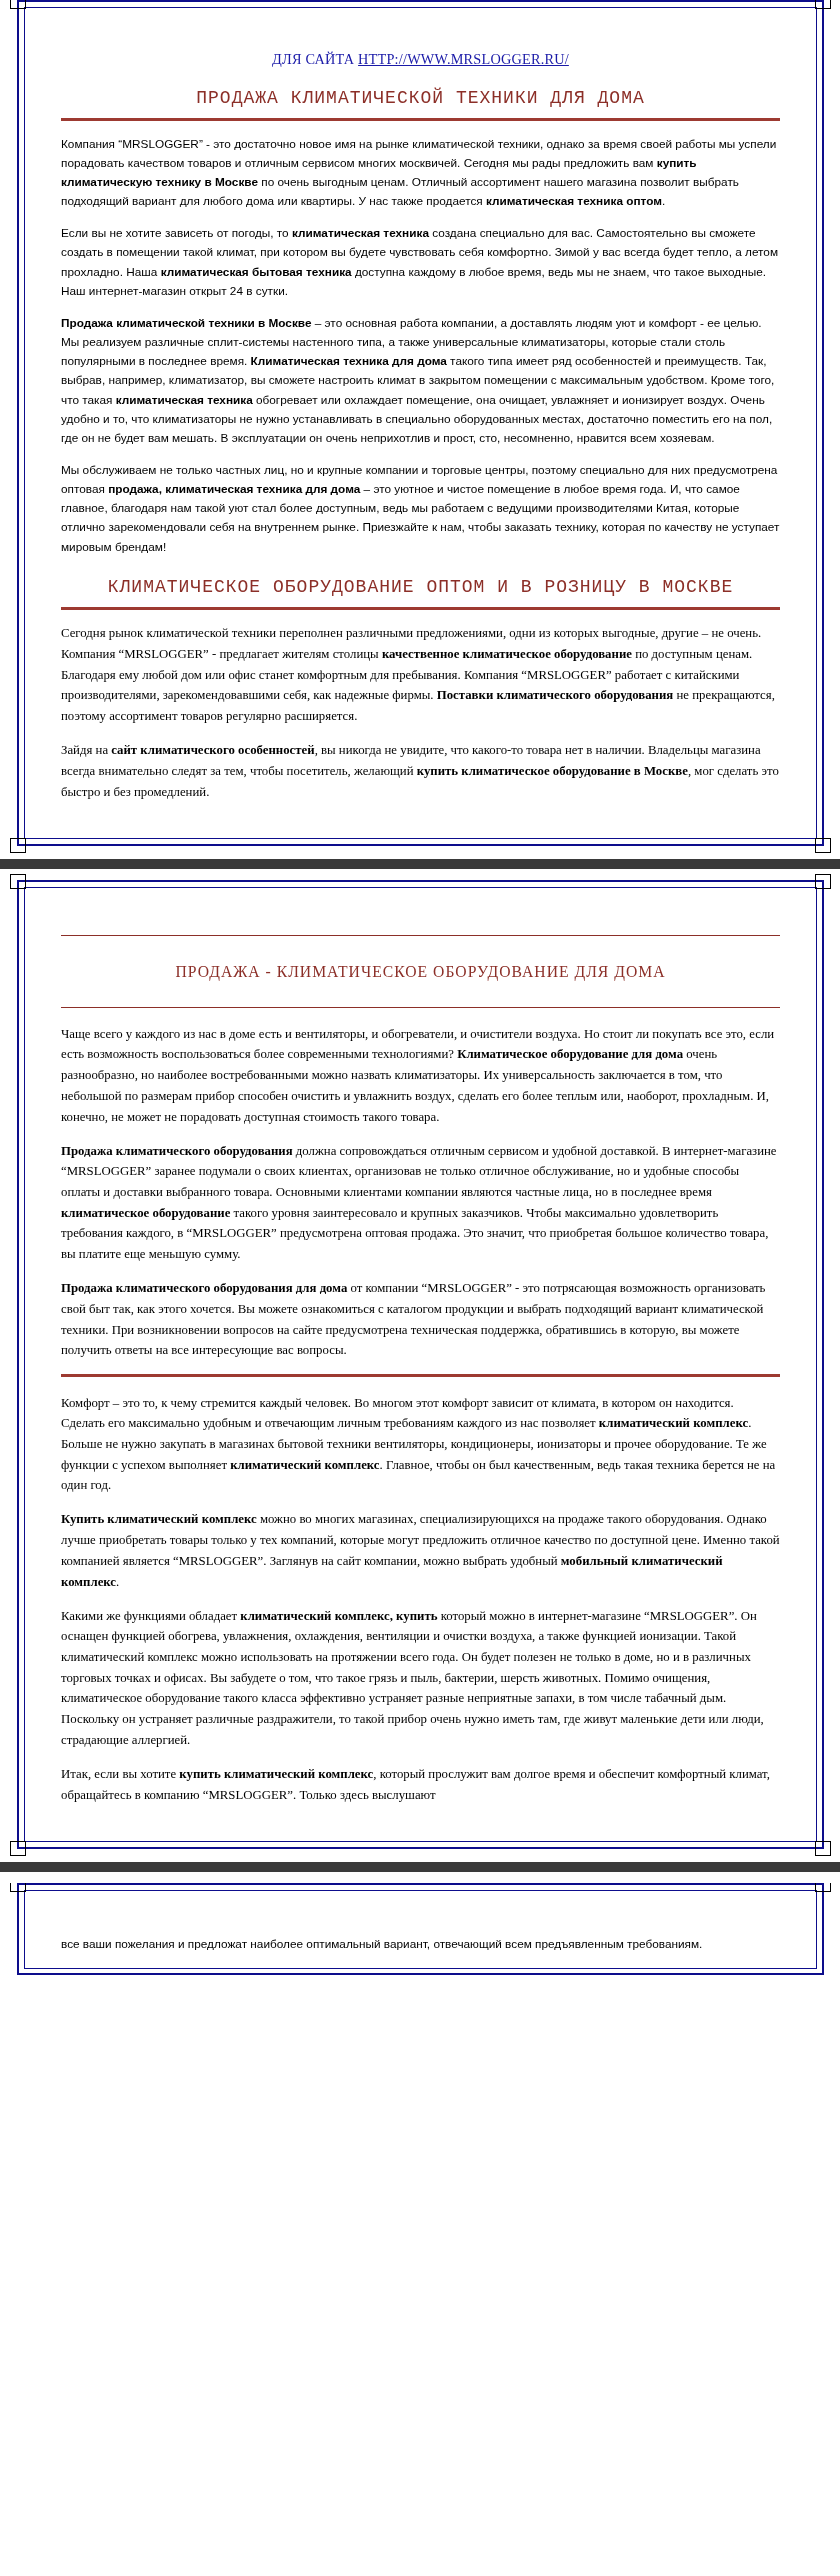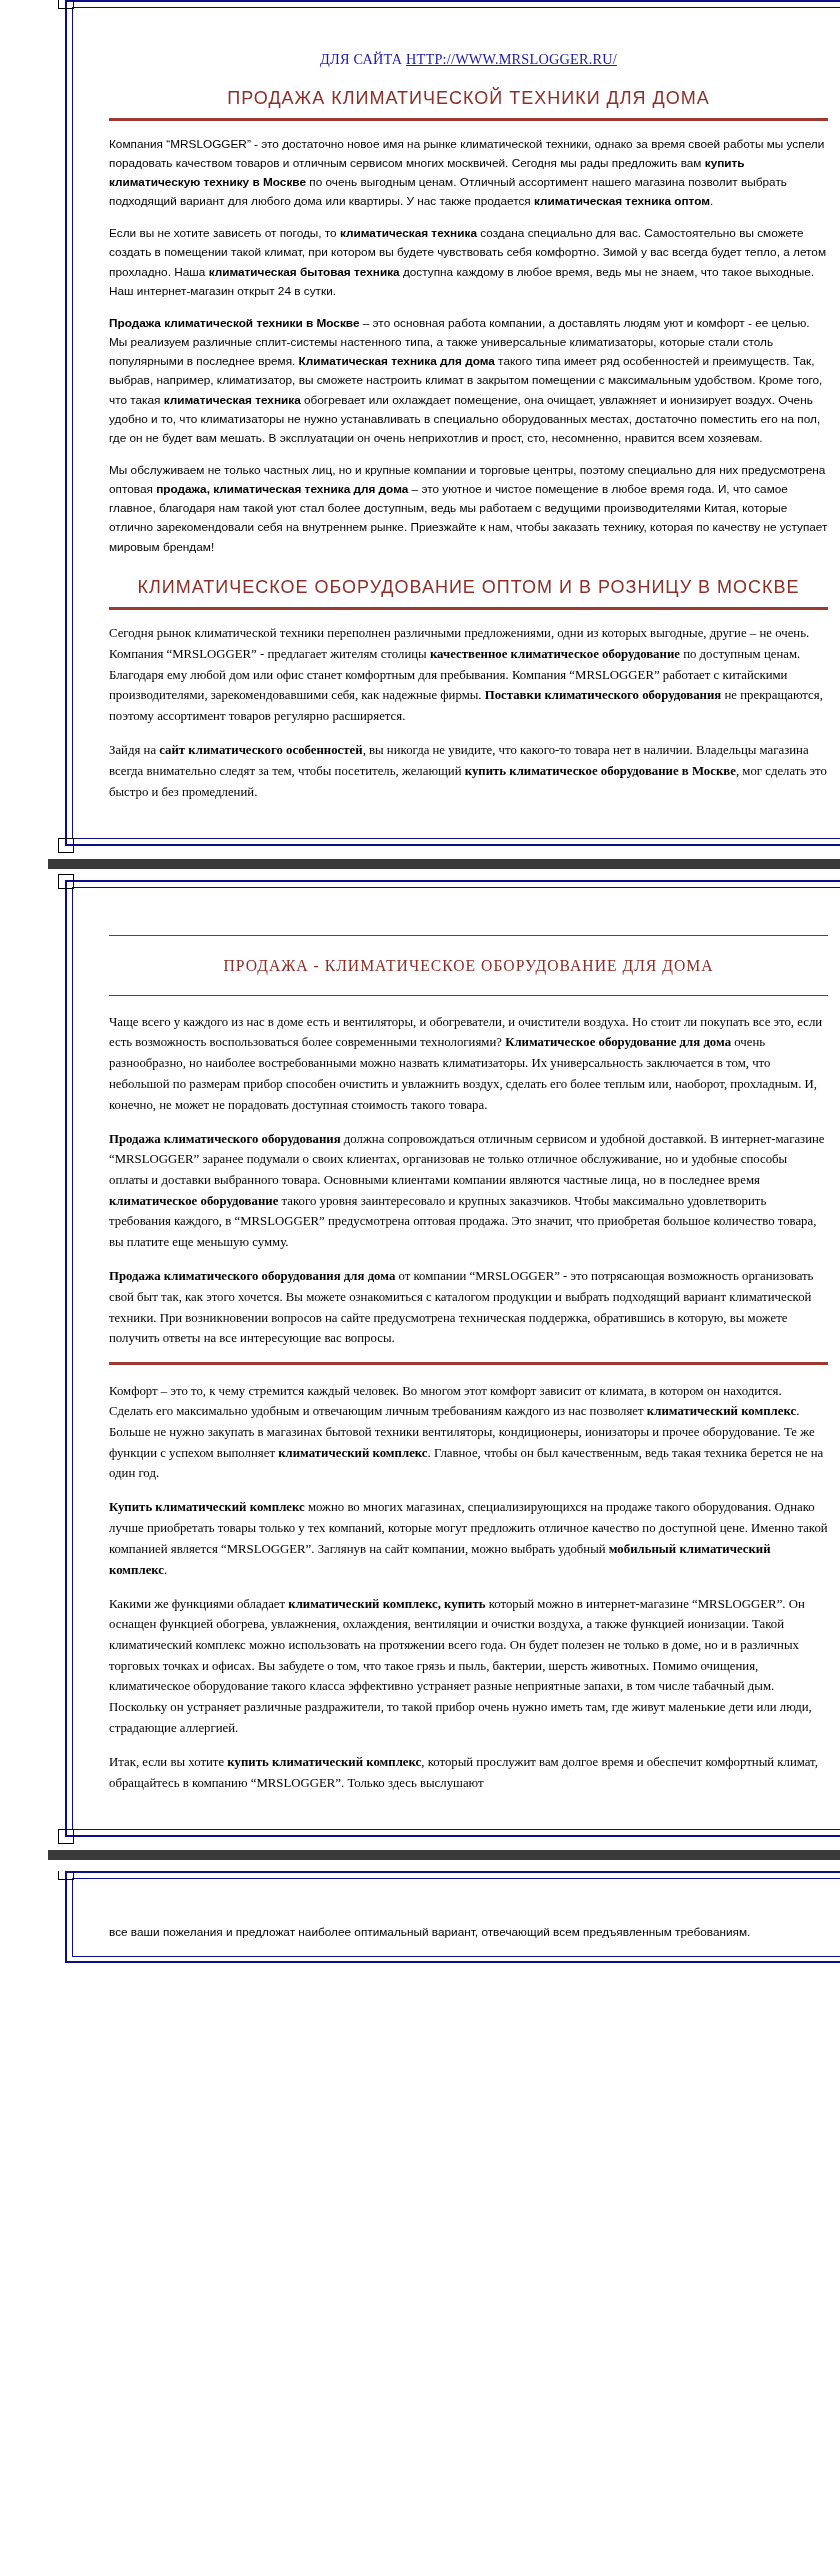--- a/index.html
+++ b/index.html
@@ -6,21 +6,21 @@
   html, body {
     margin: 0; padding: 0;
     background: #ffffff;
     width: 841px;
   }
   body {
     font-family: "Liberation Sans", sans-serif;
     -webkit-font-smoothing: antialiased;
   }
 
-  .viewport { width: 702px; position: relative; background:#ffffff;padding-left:48px; }
+  .viewport { width: 702px; position: relative; background:#ffffff; }
 
   
   .page {
     position: relative;
     background: #ffffff;
     margin: 0 auto;
     width: 841px;
     padding: 0 0 0 0;
   }
   .page-inner {
@@ -65,21 +65,21 @@
     margin: 17px 0 5.7px 0;
     font-variant: small-caps;
   }
   .sitefor .url {
     text-decoration: underline;
     color: #1a1aa8;
   }
 
   h1.doc-title, h2.sec-title {
     color: #8c2f28;
-    font-family: Liberation Sans, sans-serif;
+    font-family: Liberation Mono, monospace;
     font-weight: normal;
     text-align: center;
     letter-spacing: 1px;
     font-size: 18px;
     line-height: 1.32;
     margin: 19px 0 0 0;
     padding: 0 0 5.7px 0;
   }
   .rule-under {
     border: none;
@@ -94,21 +94,21 @@
     height: 1.9px;
     margin: 1.9px 0 15.2px 0;
   }
   .boxed-title {
     border-top: 1px solid #8c2f28;
     border-bottom: 1px solid #8c2f28;
     padding: 8.6px 0 8.6px 0;
     margin: 21px 0 15.2px 0;
   }
   .boxed-title h2 {
-    margin: 12px; padding: 0;
+    margin: 18px; padding: 0;
     color: #8c2f28;
     font-family: "Liberation Serif", serif;
     font-weight: normal;
     text-align: center;
     letter-spacing: 1px;
     font-size: 15.7px;
   }
 
   p.body {
     margin: 0 0 13.3px 0;

